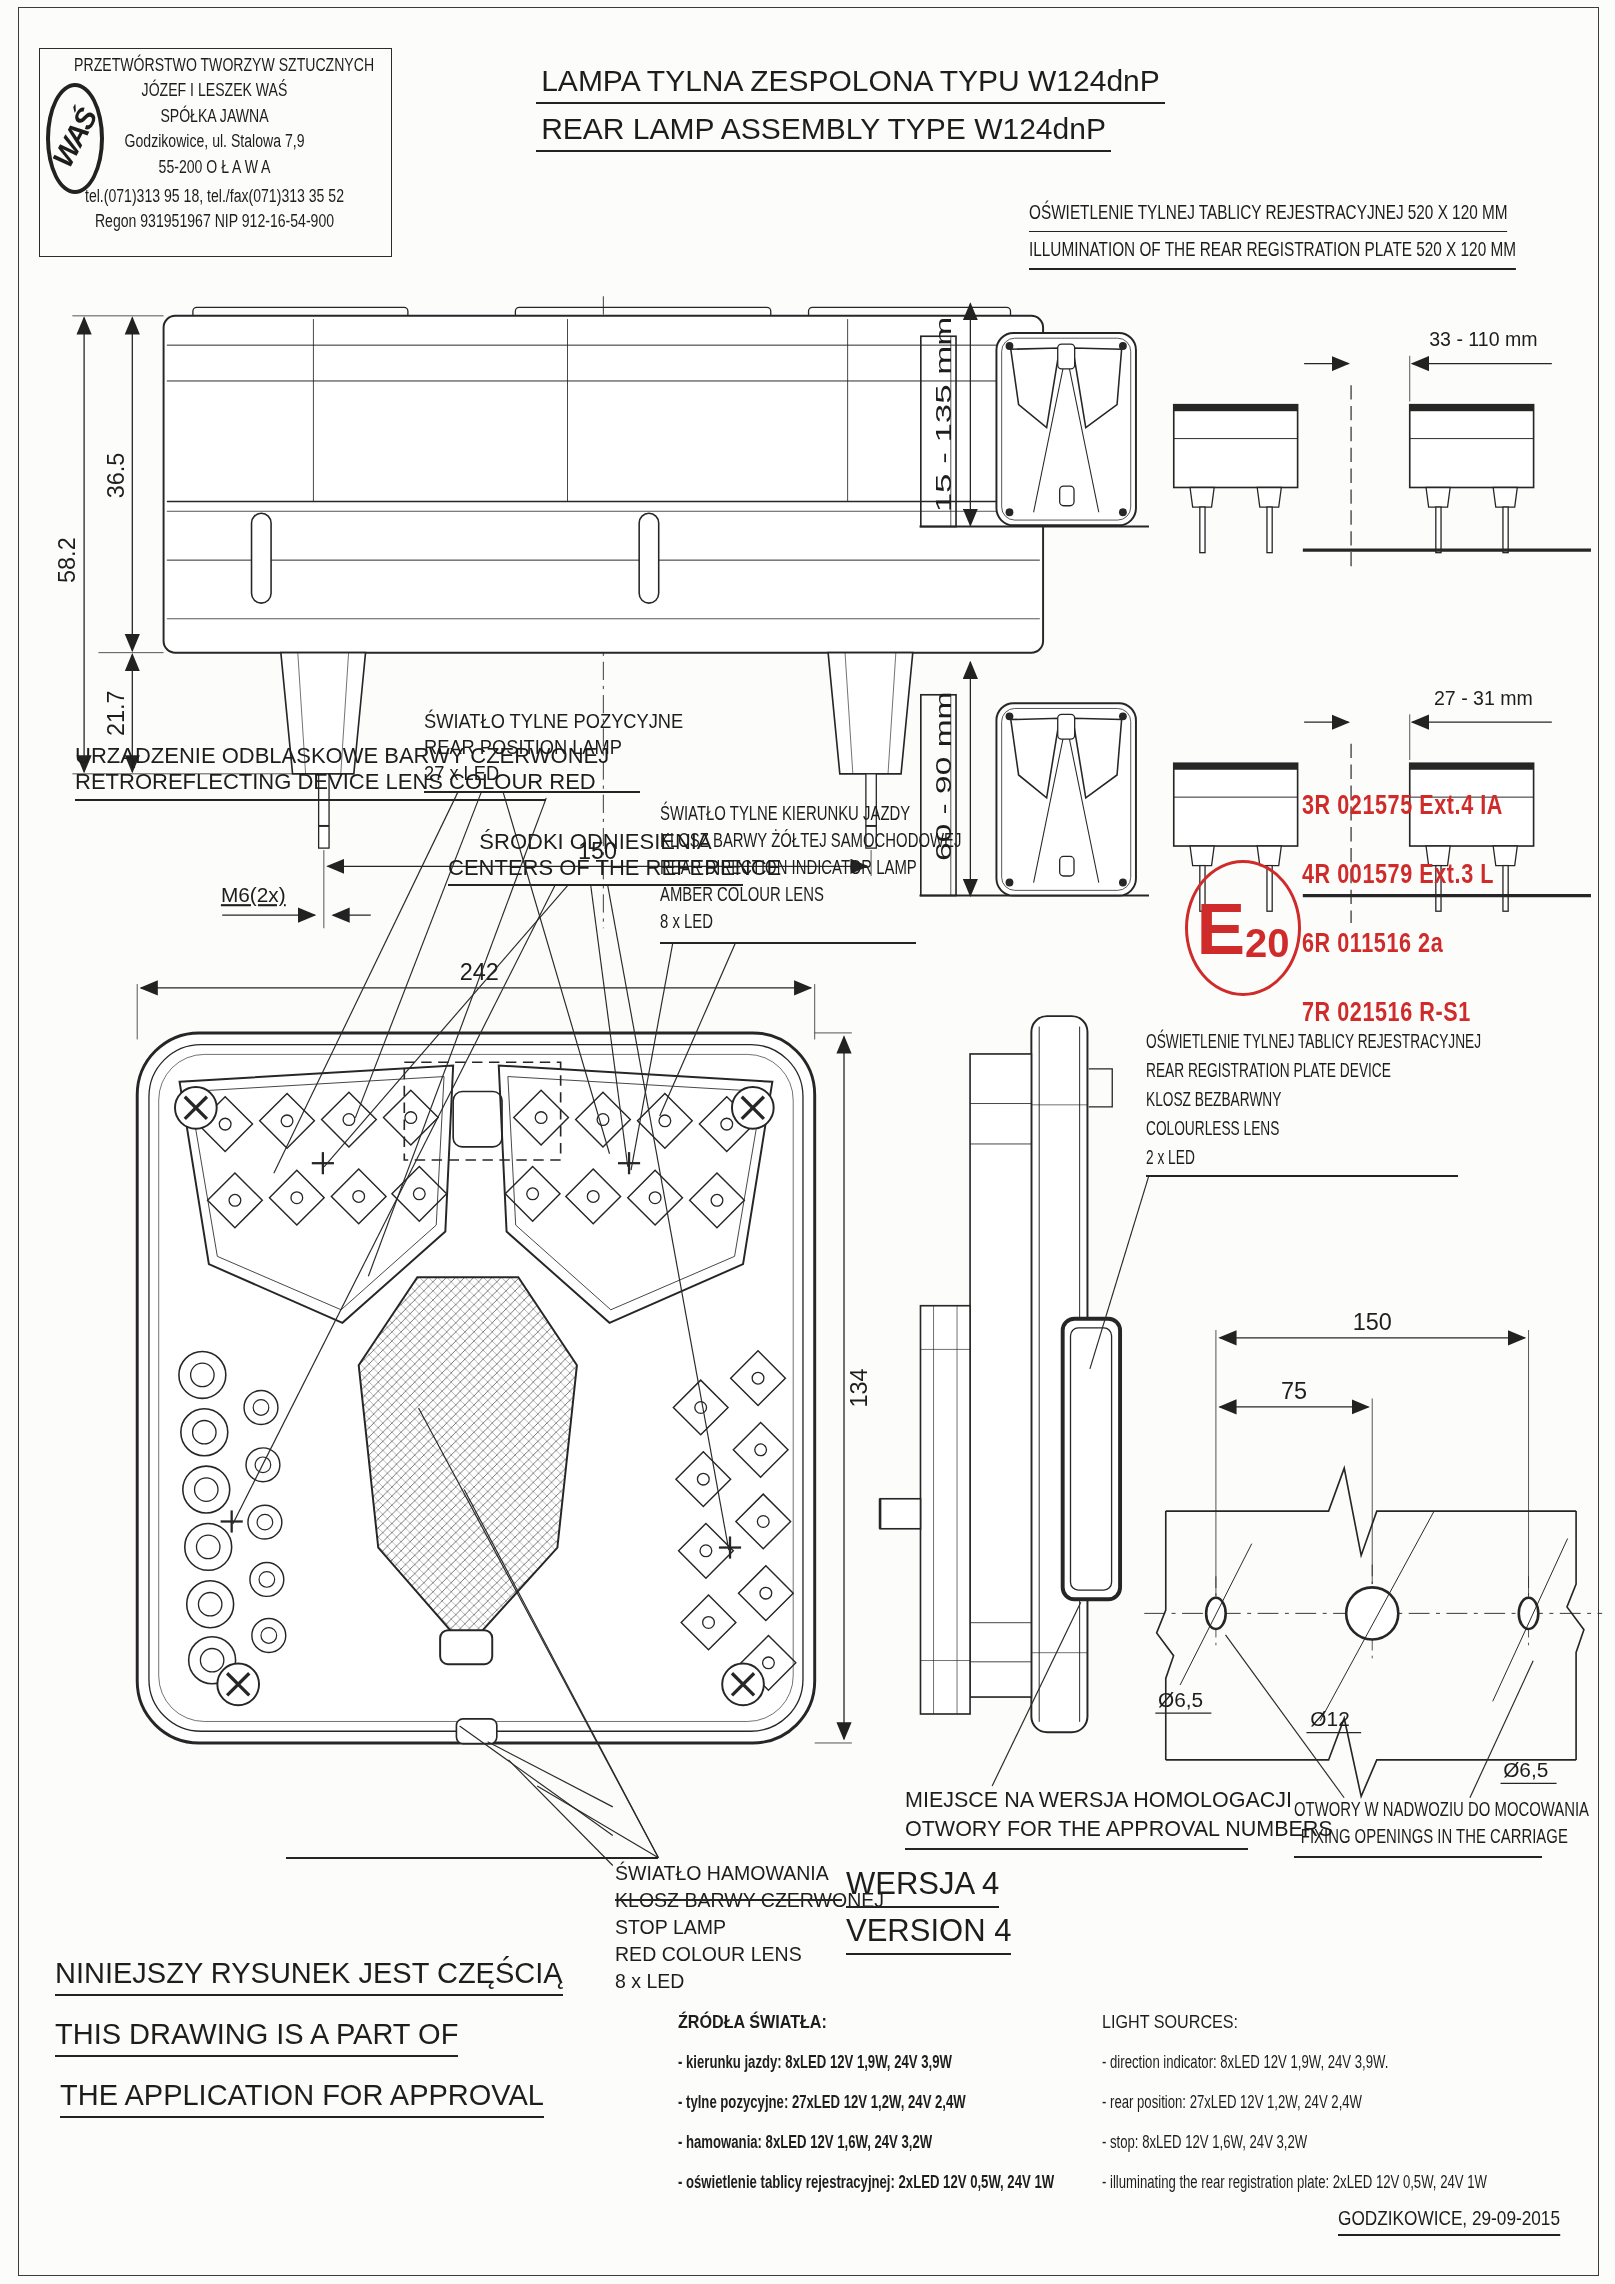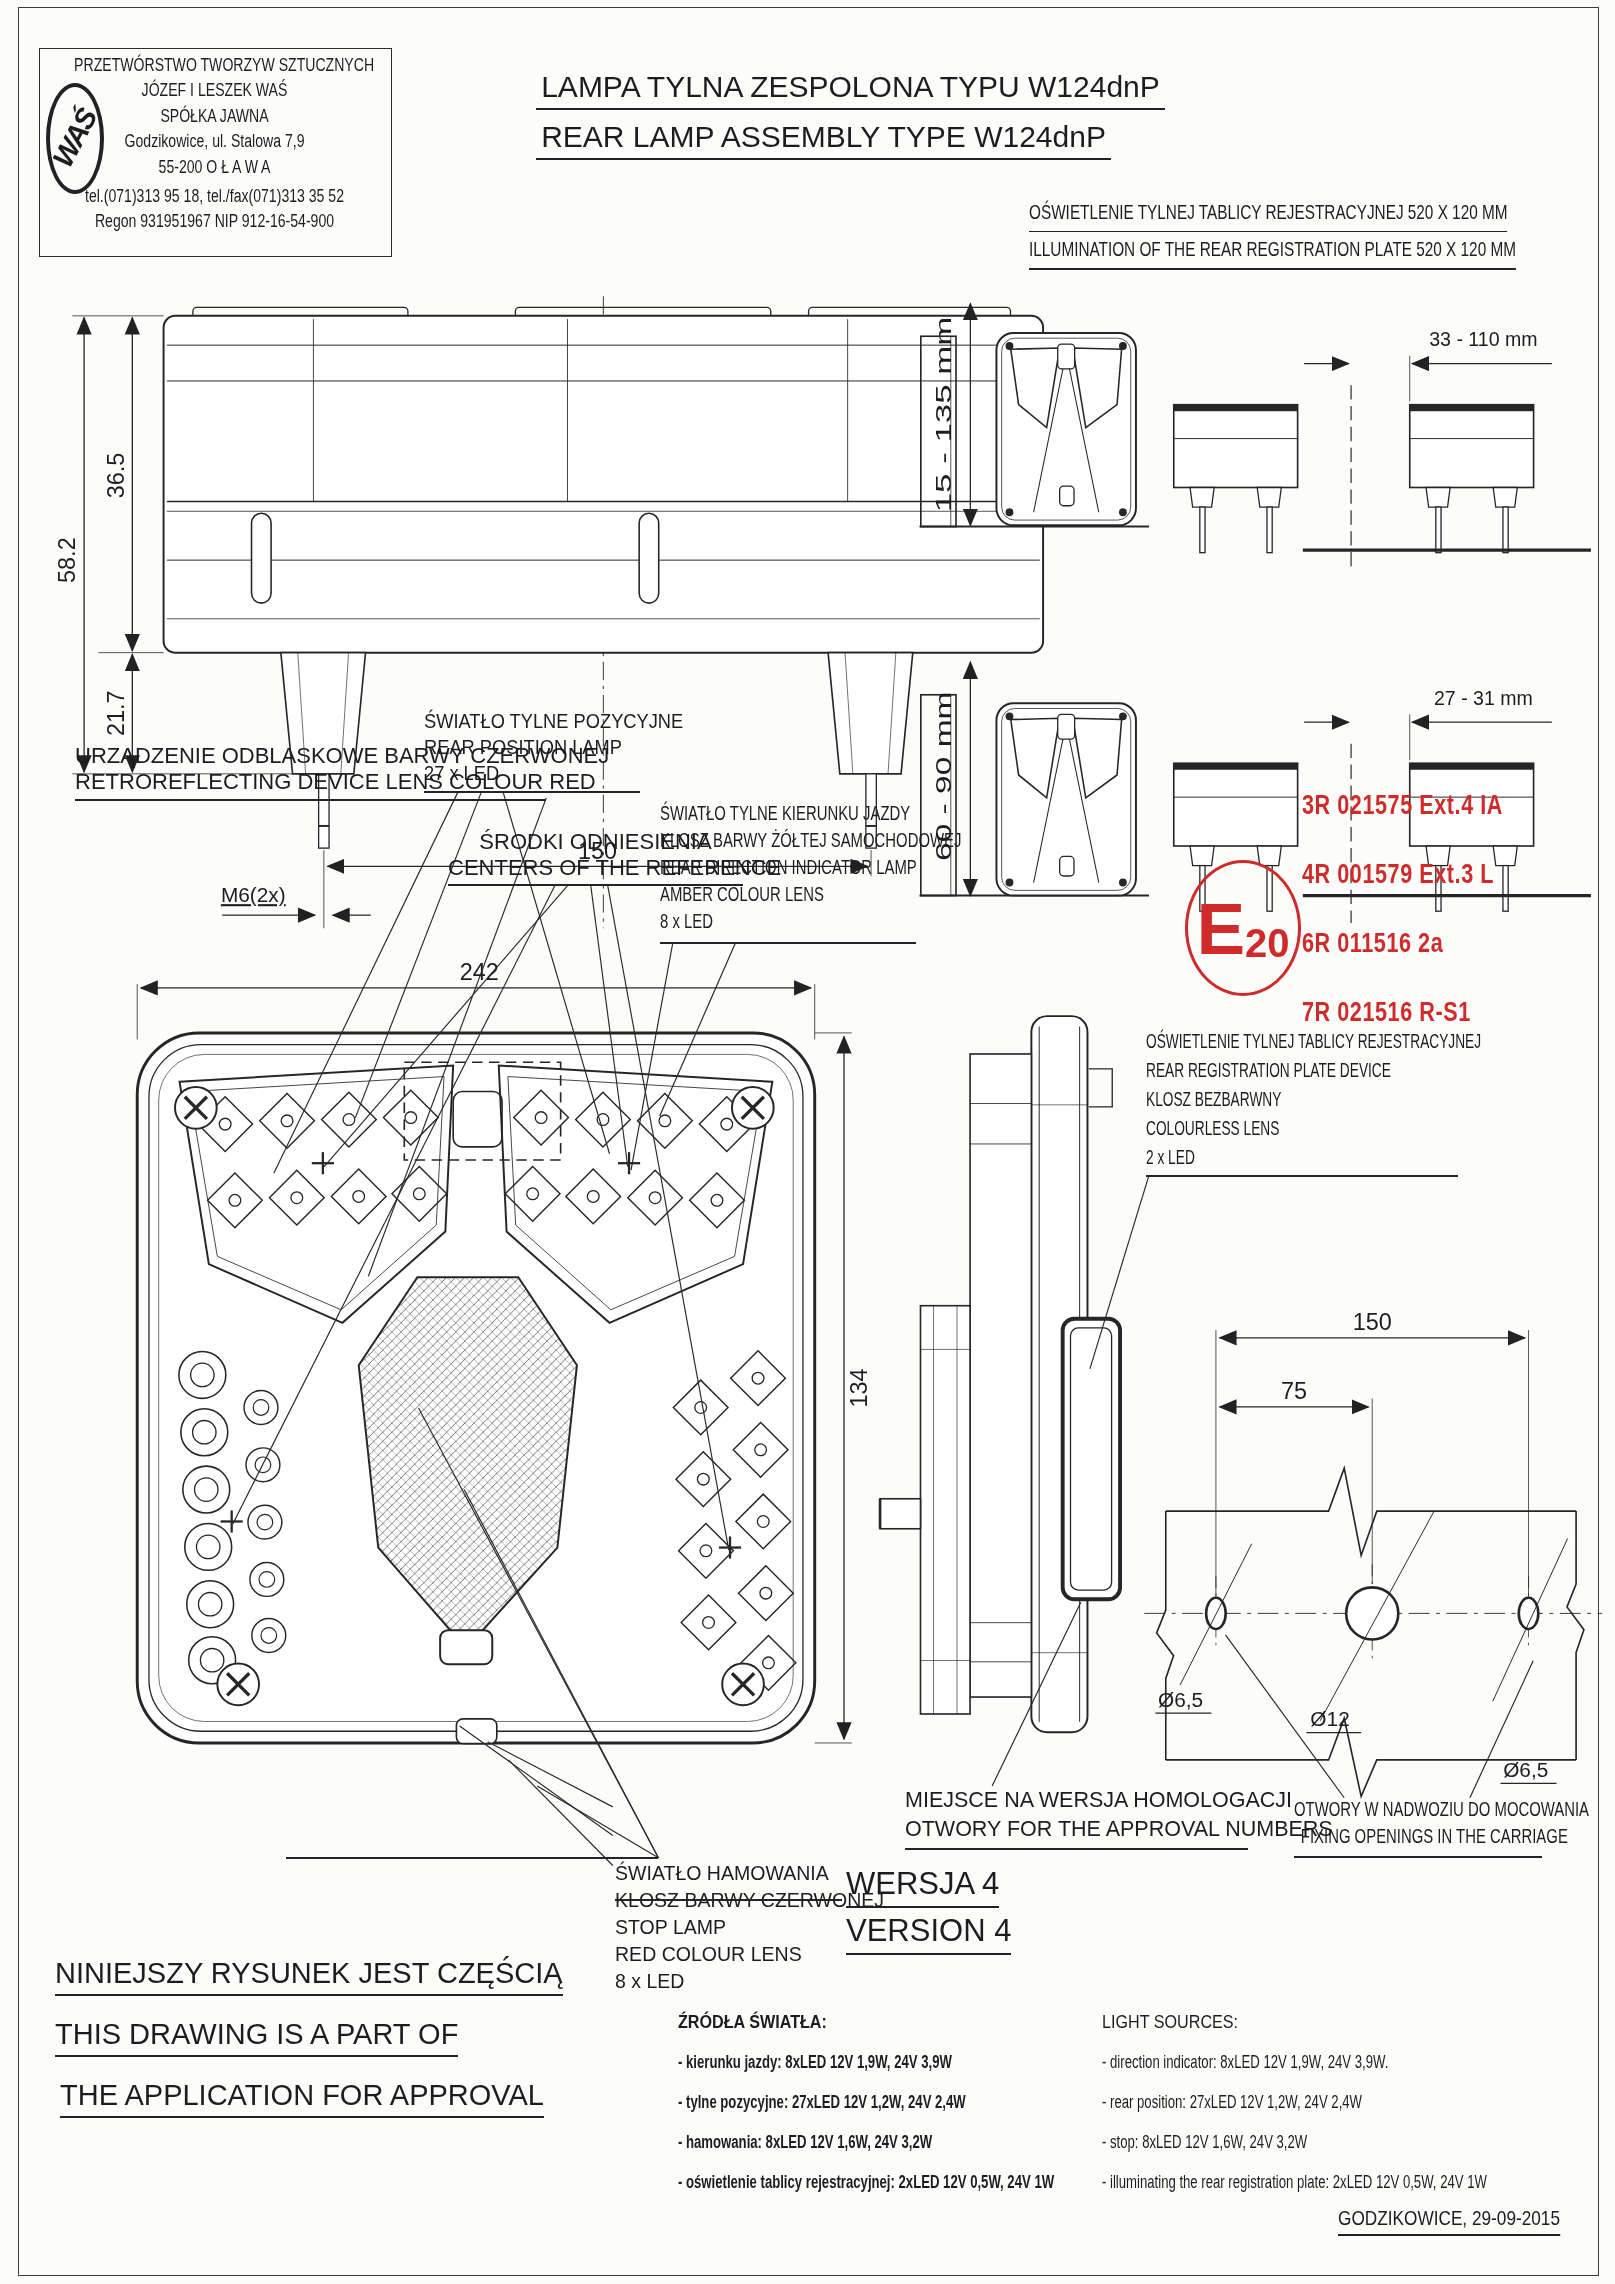--- a/index.html
+++ b/index.html
@@ -14,21 +14,21 @@
   .sx73{transform:scaleX(.73);transform-origin:left top;}
   .sx76{transform:scaleX(.76);transform-origin:left top;}
   .sx80{transform:scaleX(.80);transform-origin:left top;}
   .sx82{transform:scaleX(.82);transform-origin:left top;}
   .sx85{transform:scaleX(.85);transform-origin:left top;}
   .sx87{transform:scaleX(.87);transform-origin:left top;}
   .sx93{transform:scaleX(.93);transform-origin:left top;}
   .sxc{transform:scaleX(.80);transform-origin:center top;}
   svg.dw{position:absolute;overflow:visible;z-index:1;}
   #leaders{position:absolute;left:0;top:0;z-index:2;pointer-events:none;}
-  .tl{display:table;margin:10px auto;border-bottom:2.6px solid #222;padding:0 5.2px 3.9px;}
+  .tl{display:table;margin:4px auto;border-bottom:2.6px solid #222;padding:0 5.2px 3.9px;}
   .ub{display:table;border-bottom:2px solid #222;padding-bottom:3.9px;}
   .red-line{position:absolute;z-index:3;font-weight:700;font-size:27px;letter-spacing:0.7px;}
   text{font-family:"Liberation Sans",sans-serif;fill:#1d1d1d;}
 </style>
 </head>
 <body>
 
 <div id="sheet">
 
   <div class="abs" style="left:18px;top:6.5px;width:1579px;height:2267px;border:1.6px solid #3c3c3c;z-index:0;"></div>

